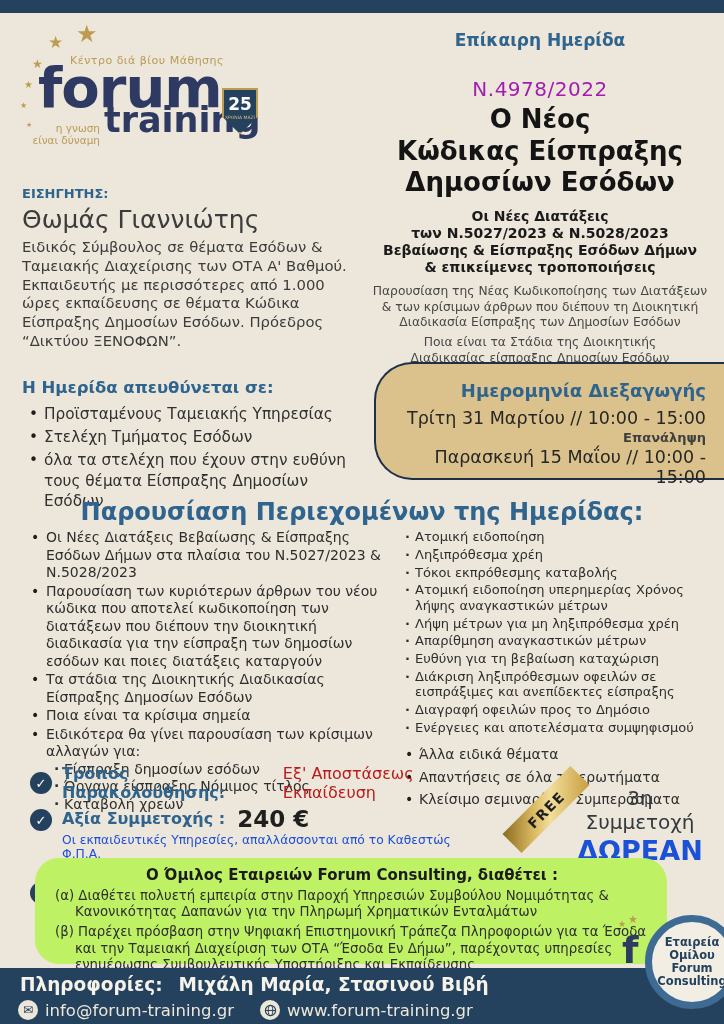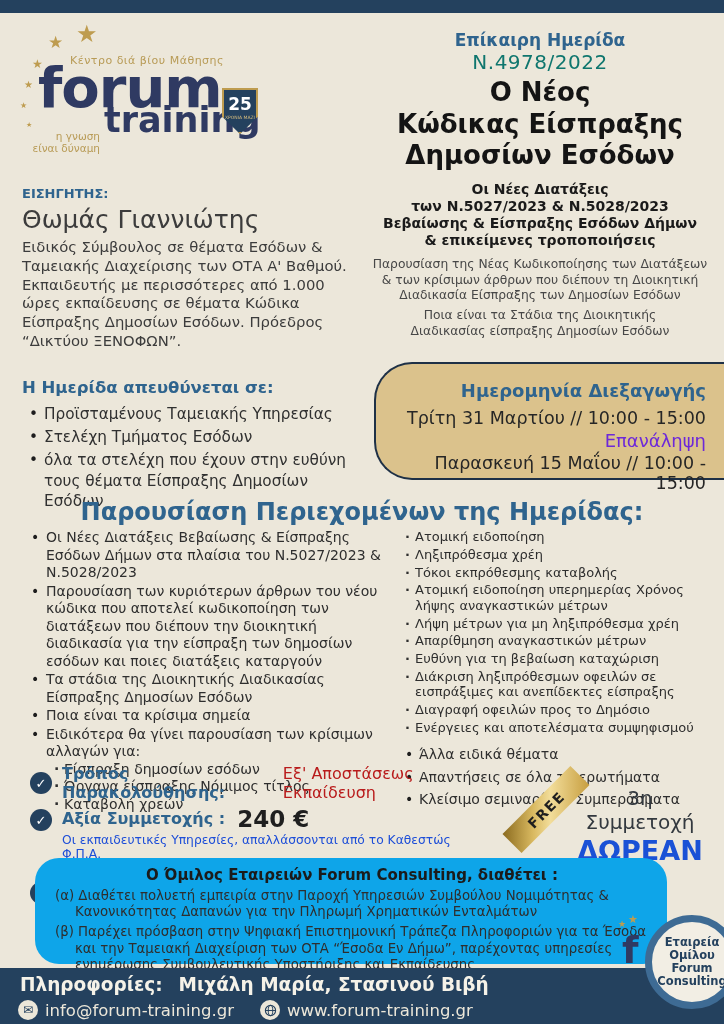--- a/index.html
+++ b/index.html
@@ -11,33 +11,33 @@
   }
   .page { position:relative; width:724px; height:1024px; background:#ECE7DA; overflow:hidden; }
   .topbar { position:absolute; left:0; top:0; width:724px; height:13px; background:#24415E; }
 
   
   .logo { position:absolute; left:18px; top:22px; width:280px; height:130px; }
   .star { position:absolute; color:#BE9C4F; line-height:1; }
   .star::before { content:"★"; }
   .logo-tagline-top { position:absolute; left:52px; top:32px; font-size:11px; color:#B89B56; letter-spacing:.5px; }
   .logo-forum { position:absolute; left:20px; top:33px; font-size:56px; font-weight:bold; color:#2F3A62; letter-spacing:-1px; }
-  .logo-tagline-left { position:absolute; left:0; top:108px; width:82px; text-align:right; font-size:10.5px; line-height:1.15; color:#B89B56; white-space:pre-line; }
+  .logo-tagline-left { position:absolute; left:0; top:100px; width:82px; text-align:right; font-size:10.5px; line-height:1.15; color:#B89B56; white-space:pre-line; }
   .logo-training { position:absolute; left:86px; top:78px; font-size:35px; font-weight:bold; color:#2F3A62; letter-spacing:0; }
   .badge25 { position:absolute; left:204px; top:66px; width:36px; height:46px;
     background:#24415E; border:2px solid #BE9C4F;
     clip-path:polygon(0 0,100% 0,100% 62%,50% 100%,0 62%);
     display:flex; flex-direction:column; align-items:center; padding-top:6px; }
   .badge25-num { font-size:17px; font-weight:bold; color:#fff; line-height:1; }
   .badge25-cap { font-size:4.5px; color:#D8BE7E; margin-top:2px; text-align:center; }
 
   
   .header-right { position:absolute; left:364px; top:30px; width:352px; text-align:center; }
   .kicker { font-size:17px; font-weight:bold; color:#2F648E; }
-  .law { font-size:20px; color:#0f766e; margin-top:0; letter-spacing:.5px; }
+  .law { font-size:20px; color:#a21caf; margin-top:27px; letter-spacing:.5px; }
   .main-title { font-size:26px; font-weight:bold; color:#141414; line-height:1.22; margin-top:3px; white-space:pre-line; }
   .sub-title { font-size:14px; font-weight:bold; color:#1A1A1A; line-height:1.2; margin-top:9px; white-space:pre-line; }
   .note1 { font-size:12.3px; color:#474747; line-height:1.25; margin:9px auto 0; width:345px; }
   .note2 { font-size:12.3px; color:#474747; line-height:1.25; margin:5px auto 0; width:300px; }
 
   
   .speaker { position:absolute; left:22px; top:186px; width:335px; }
   .speaker-label { font-size:13px; font-weight:bold; color:#2F648E; }
   .speaker-name { font-size:25px; color:#3C3C3C; margin-top:4px; }
   .speaker-bio { font-size:14.8px; color:#3C3C3C; line-height:1.27; margin-top:4px; }
@@ -48,21 +48,21 @@
   .audience ul { list-style:none; margin-top:7px; }
   .audience li { position:relative; padding-left:22px; font-size:15.3px; line-height:1.32; color:#303030; margin-bottom:3px; }
   .audience li::before { content:"•"; position:absolute; left:7px; color:#1d1d1d; }
 
   
   .schedule { position:absolute; left:374px; top:362px; width:350px; height:118px;
     background:#DBC28C; border:2px solid #1E3046; border-right:0;
     border-radius:38px 0 0 38px; padding:16px 18px 0 30px; text-align:right; }
   .schedule-title { font-size:18px; font-weight:bold; color:#2F648E; }
   .schedule-line { font-size:17.5px; color:#262626; margin-top:7px; }
-  .schedule-repeat { font-size:18px; font-weight:normal; color:#6d28d9; margin-top:2px; }
+  .schedule-repeat { font-size:13px; font-weight:bold; color:#404040; margin-top:2px; }
   .schedule-line2 { font-size:17.5px; color:#262626; margin-top:2px; }
 
   
   .agenda-title { position:absolute; left:0; top:498px; width:724px; text-align:center;
     font-size:24px; font-weight:bold; color:#2F648E; }
   .agenda-cols { position:absolute; left:26px; top:529px; width:690px; display:flex; }
   .agenda-left { width:365px; }
   .agenda-left ul { list-style:none; }
   .agenda-left > ul > li { position:relative; padding-left:20px; font-size:14px; line-height:1.25; color:#2E2E2E; margin-bottom:1px; }
   .agenda-left > ul > li::before { content:"•"; position:absolute; left:5px; color:#1d1d1d; }
@@ -96,21 +96,21 @@
   .free-ribbon { position:absolute; left:6px; top:28px; width:96px; height:27px;
     background:linear-gradient(135deg,#8A6A1E 0%,#D9B960 35%,#F2DD9A 55%,#C79E3F 100%);
     transform:rotate(-45deg); display:flex; align-items:center; justify-content:center; }
   .free-ribbon span { font-size:14px; font-weight:bold; color:#1F1F1F; letter-spacing:1.5px; }
   .free-text { position:absolute; left:78px; top:18px; width:140px; text-align:center; }
   .free-line1 { font-size:20px; color:#33393F; }
   .free-line2 { font-size:27px; font-weight:bold; color:#1A51D6; margin-top:1px; }
 
   
   .consulting { position:absolute; left:35px; top:858px; width:632px; height:106px;
-    background:#0ea5e9; border-radius:24px; padding:8px 18px 0 20px; }
+    background:#bef264; border-radius:24px; padding:8px 18px 0 20px; }
   .consulting-title { text-align:center; font-size:15px; font-weight:bold; color:#1B1B1B; }
   .consulting-item { font-size:13.3px; color:#2E2E2E; line-height:1.22; margin-top:4px;
     padding-left:20px; text-indent:-20px; }
 
   
   .mini-logo { position:absolute; left:622px; top:928px; z-index:3; }
   .mini-f { font-size:38px; font-weight:bold; color:#2F3A62; }
   .group-badge { position:absolute; left:645px; top:915px; width:94px; height:94px; z-index:3;
     background:#F2EEE4; border:7px solid #3E6B94; border-radius:50%;
     display:flex; align-items:center; justify-content:center; }

